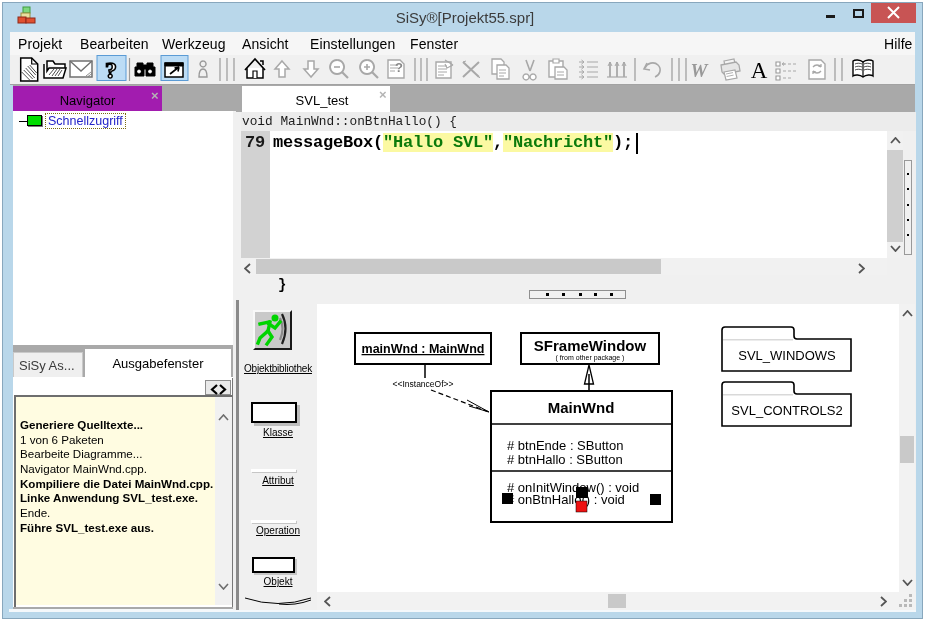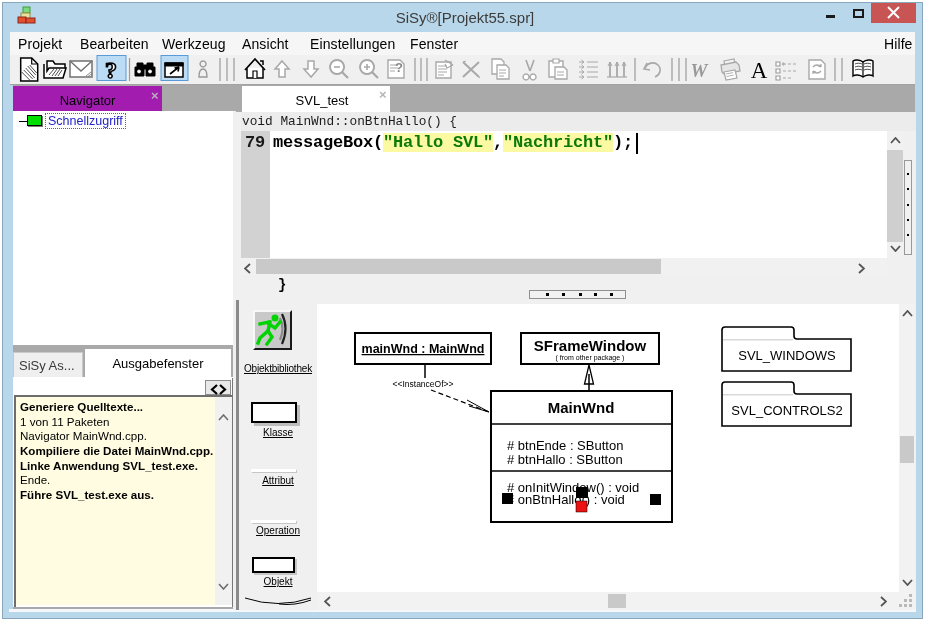--- a/index.html
+++ b/index.html
@@ -248,22 +248,23 @@
 <div class="a" id="tab_sisy">SiSy As...</div>
 <div class="a" id="tab_ausgabe">Ausgabefenster</div>
 <div class="a" id="outpanel"></div>
 <div class="a" id="srcbtn"><svg width="24" height="12" viewBox="0 0 24 12">
       <path d="M11,2 L6,6.5 L11,11 M14,2 L19,6.5 L14,11" stroke="#000" stroke-width="2.2" fill="none"></path>
     </svg></div>
 <div class="a" id="ydark1"></div>
 <div class="a" id="ydark2"></div>
 <div class="a" id="ydark3"></div>
 <div class="a" id="yellow">
-  <div style="font-weight:bold;margin-top:3px">Generiere Quelltexte...</div>
-  <div>1 von 11 Paketen</div>
+  <div style="font-weight:bold;margin-top:21px">Generiere Quelltexte...</div>
+  <div>1 von 6 Paketen</div>
+  <div>Bearbeite Diagramme...</div>
   <div>Navigator MainWnd.cpp.</div>
   <div style="font-weight:bold">Kompiliere die Datei MainWnd.cpp.</div>
   <div style="font-weight:bold">Linke Anwendung SVL_test.exe.</div>
   <div>Ende.</div>
   <div style="font-weight:bold">Führe SVL_test.exe aus.</div>
 </div>
 <div class="a" id="yscroll">
   <svg style="position:absolute;left:3px;top:17px" width="11" height="7">
       <path d="M1,6 L5.5,1 L10,6" stroke="#6e6e6e" stroke-width="1.6" fill="none"></path>
     </svg>

